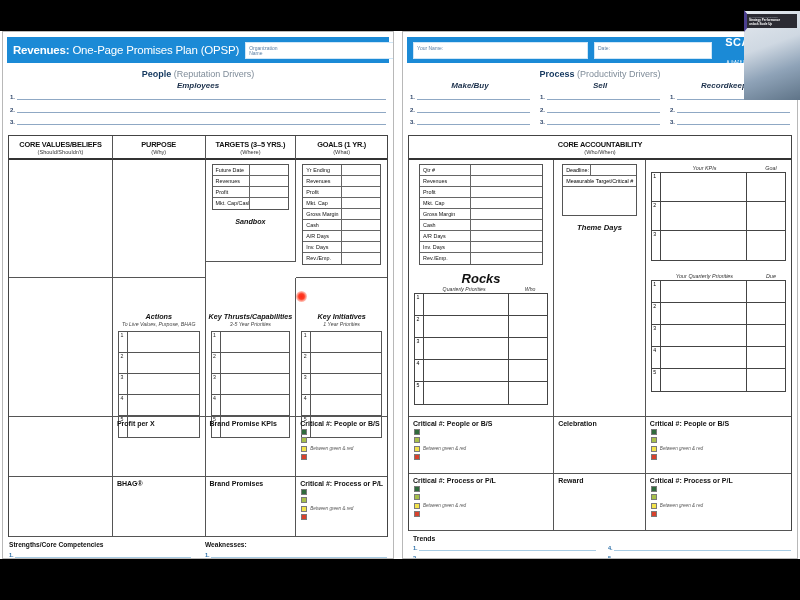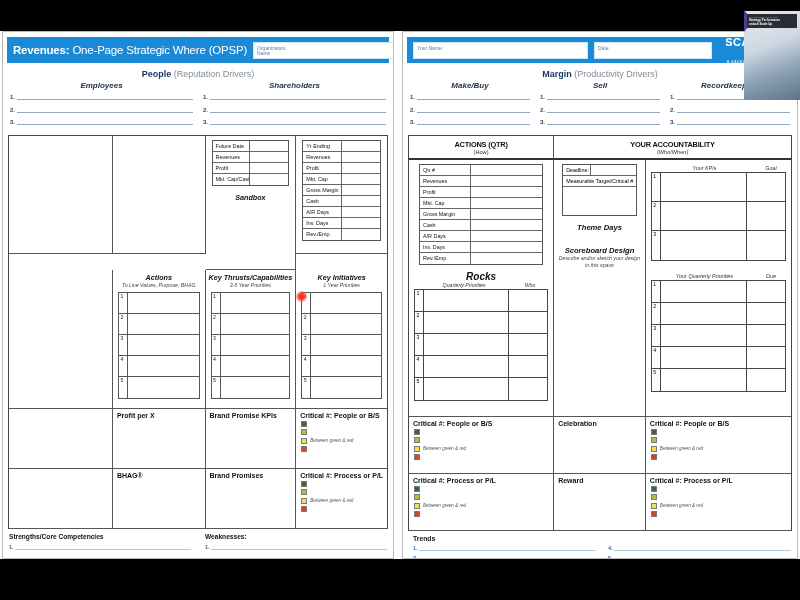--- a/index.html
+++ b/index.html
@@ -52,21 +52,21 @@
 
   
   .grid { margin:0 5px; border:1.6px solid #444; border-bottom:none; }
   .grow { display:flex; }
   .gcell { border-right:1px solid #555; border-bottom:1px solid #555; position:relative; }
   .gcell:last-child { border-right:none; }
   .hcell { text-align:center; padding:4px 2px 3px 2px; border-bottom:2px solid #333; }
   .hcell .t1 { font-size:7.4px; font-weight:bold; letter-spacing:-0.2px; color:#111; }
   .hcell .t2 { font-size:5.6px; color:#333; }
 
-  .subhead { text-align:center; padding:3px 2px 2px 2px; }
+  .subhead { text-align:center; padding:3px 2px 2px 2px;margin-top:31px; }
   .subhead .s1 { font-size:7.2px; font-weight:bold; font-style:italic; color:#111; }
   .subhead .s2 { font-size:5.2px; font-style:italic; color:#444; }
 
   
   .mtab { border:1px solid #555; margin:4px 6px 0 6px; }
   .mtab .mrow { display:flex; border-bottom:1px solid #666; height:11px; }
   .mtab .mrow:last-child { border-bottom:none; }
   .mtab .ml { flex:0 0 50%; border-right:1px solid #666; font-size:5.4px; padding:2.5px 0 0 3px; color:#111; white-space:nowrap; overflow:hidden; }
   .mtab .mv { flex:1; }
   .sandbox { text-align:center; font-size:7.2px; font-weight:bold; font-style:italic; margin-top:7px; color:#111; }
@@ -113,21 +113,21 @@
   .kpihead .a { flex:1; text-align:center; }
   .kpihead .b { flex:0 0 28px; text-align:center; }
   .kbox { border:1px solid #444; margin:0 5px 4px 5px; }
   .krow { display:flex; border-bottom:1px solid #444; }
   .krow:last-child { border-bottom:none; }
   .krow .kn { flex:0 0 9px; border-right:1px solid #444; font-size:5.2px; padding-left:1.5px; }
   .krow .kb { flex:1; border-right:1px solid #444; }
   .krow .kg { flex:0 0 38px; }
 
   .rocks-title { text-align:center; margin-top:6px; }
-  .rocks-title .r1 { font-size:10px; font-weight:bold; font-style:italic; color:#111; }
+  .rocks-title .r1 { font-size:13px; font-weight:bold; font-style:italic; color:#111; }
   .rhead { display:flex; font-size:5.2px; font-style:italic; color:#333; padding:0 6px 1px 6px; }
   .rhead .a { flex:1; text-align:center; }
   .rhead .b { flex:0 0 34px; text-align:center; }
 
   
   #overlay { position:absolute; right:0; top:0; width:56px; height:100px; overflow:hidden; }
   #ov-vid { position:absolute; inset:0; background:linear-gradient(160deg,#e9edf2 0%,#cfd8e2 45%,#8fa3b8 70%,#5f7488 100%); }
   #ov-cap { position:absolute; left:3px; top:14px; width:50px; background:#2b2b33; padding:2px 2px 2px 2px; }
   #ov-cap .c1 { font-size:2.4px; color:#9aa0a8; line-height:3px; }
   #ov-cap .c2 { font-size:3px; color:#fff; font-weight:bold; line-height:3.6px; }
@@ -145,21 +145,21 @@
 <body>
 
 <div id="stage">
   <div id="slide">
 
     <div class="page" id="page-left">
 
       <div class="hdr">
         <div class="hdr-title">
           <b>Revenues:</b>
-          <span>One-Page Strategic Where (OPSP)</span>
+          <span>One-Page Promises Plan (OPSP)</span>
         </div>
         <div class="hdr-field namef">
           <div>Organization</div>
           <div>Name</div>
         </div>
       </div>
 
       <div class="drivers-title">
         <b>People</b>
         <span>(Reputation Drivers)</span>
@@ -174,44 +174,47 @@
             </div>
           <div class="lrow">
               <span class="n">2.</span>
               <span class="ln"></span>
             </div>
           <div class="lrow">
               <span class="n">3.</span>
               <span class="ln"></span>
             </div>
         </div>
-        <div class="col3">
-          <div class="chead">Shareholders</div>
-          <div class="lrow">
-              <span class="n">1.</span>
-              <span class="ln"></span>
-            </div>
-          <div class="lrow">
-              <span class="n">2.</span>
-              <span class="ln"></span>
-            </div>
-          <div class="lrow">
-              <span class="n">3.</span>
-              <span class="ln"></span>
-            </div>
-        </div>
       </div>
 
       <div class="grid">
 
+        <div class="grow">
+          <div class="gcell hcell" style="flex:0 0 27.5%;">
+            <div class="t1">CORE VALUES/BELIEFS</div>
+            <div class="t2">(Should/Shouldn't)</div>
+          </div>
+          <div class="gcell hcell" style="flex:0 0 24.5%;">
+            <div class="t1">PURPOSE</div>
+            <div class="t2">(Why)</div>
+          </div>
+          <div class="gcell hcell" style="flex:0 0 24%;">
+            <div class="t1">TARGETS (3–5 YRS.)</div>
+            <div class="t2">(Where)</div>
+          </div>
+          <div class="gcell hcell" style="flex:1;">
+            <div class="t1">GOALS (1 YR.)</div>
+            <div class="t2">(What)</div>
+          </div>
+        </div>
 
         <div class="grow">
           <div class="gcell" style="flex:0 0 27.5%; height:118px;"></div>
           <div class="gcell" style="flex:0 0 24.5%; height:118px;"></div>
-          <div class="gcell" style="flex:0 0 24%; height:134px;">
+          <div class="gcell" style="flex:0 0 24%; height:102px;">
             <div class="mtab">
               <div class="mrow">
                   <div class="ml">Future Date</div>
                   <div class="mv"></div>
                 </div>
               <div class="mrow">
                   <div class="ml">Revenues</div>
                   <div class="mv"></div>
                 </div>
               <div class="mrow">
@@ -441,21 +444,21 @@
         <div class="hdr-field" style="flex:0 0 118px;">
           <div>Date:</div>
         </div>
         <div class="logo">
           <div class="l1">SCALING UP</div>
           <div class="l2">A GAZELLES COMPANY</div>
         </div>
       </div>
 
       <div class="drivers-title">
-        <b>Margin</b>
+        <b>Process</b>
         <span>(Productivity Drivers)</span>
       </div>
 
       <div class="cols3">
         <div class="col3">
           <div class="chead">Make/Buy</div>
           <div class="lrow">
               <span class="n">1.</span>
               <span class="ln"></span>
             </div>
@@ -496,26 +499,22 @@
           <div class="lrow">
               <span class="n">3.</span>
               <span class="ln"></span>
             </div>
         </div>
       </div>
 
       <div class="grid">
 
         <div class="grow">
-          <div class="gcell hcell" style="flex:0 0 38%;">
-            <div class="t1">ACTIONS (QTR)</div>
-            <div class="t2">(How)</div>
-          </div>
           <div class="gcell hcell" style="flex:1;">
-            <div class="t1">YOUR ACCOUNTABILITY</div>
+            <div class="t1">CORE ACCOUNTABILITY</div>
             <div class="t2">(Who/When)</div>
           </div>
         </div>
 
         <div class="grow">
 
           <div class="gcell" style="flex:0 0 38%; height:257px;">
             <div class="mtab" style="margin:4px 10px 0 10px;">
               <div class="mrow">
                   <div class="ml" style="flex:0 0 42%;">Qtr #</div>
@@ -594,25 +593,20 @@
           <div class="gcell" style="flex:0 0 24%; height:257px;">
             <div class="themebox">
               <div class="trow">
                 <div class="tl">Deadline:</div>
                 <div style="flex:1;"></div>
               </div>
               <div class="tfull">Measurable Target/Critical #</div>
               <div class="tblank"></div>
             </div>
             <div class="themename">Theme Days</div>
-            <div class="scoreboard">
-              <div class="s1">Scoreboard Design</div>
-              <div class="s2">Describe and/or sketch your design</div>
-              <div class="s2">in this space</div>
-            </div>
           </div>
 
           <div class="gcell" style="flex:1; height:257px;">
             <div class="kpihead" style="padding-top:5px;">
               <span class="a">Your KPIs</span>
               <span class="b">Goal</span>
             </div>
             <div class="kbox">
               <div class="krow" style="height:29px;">
                   <div class="kn">1</div>

